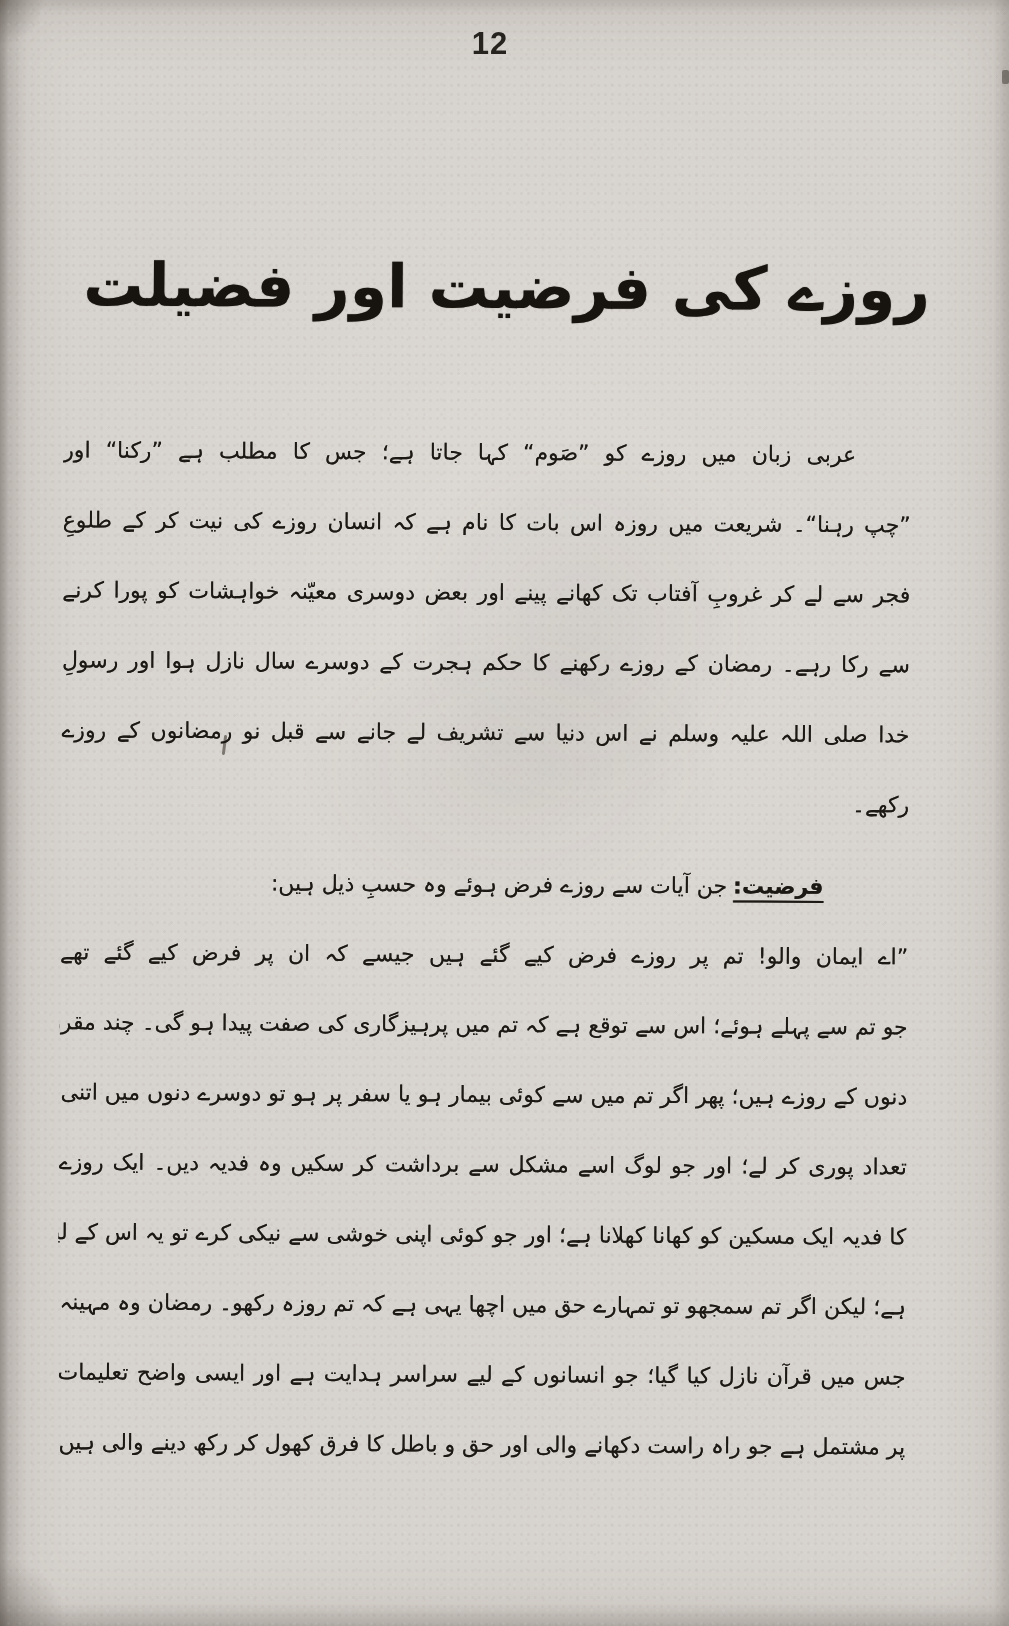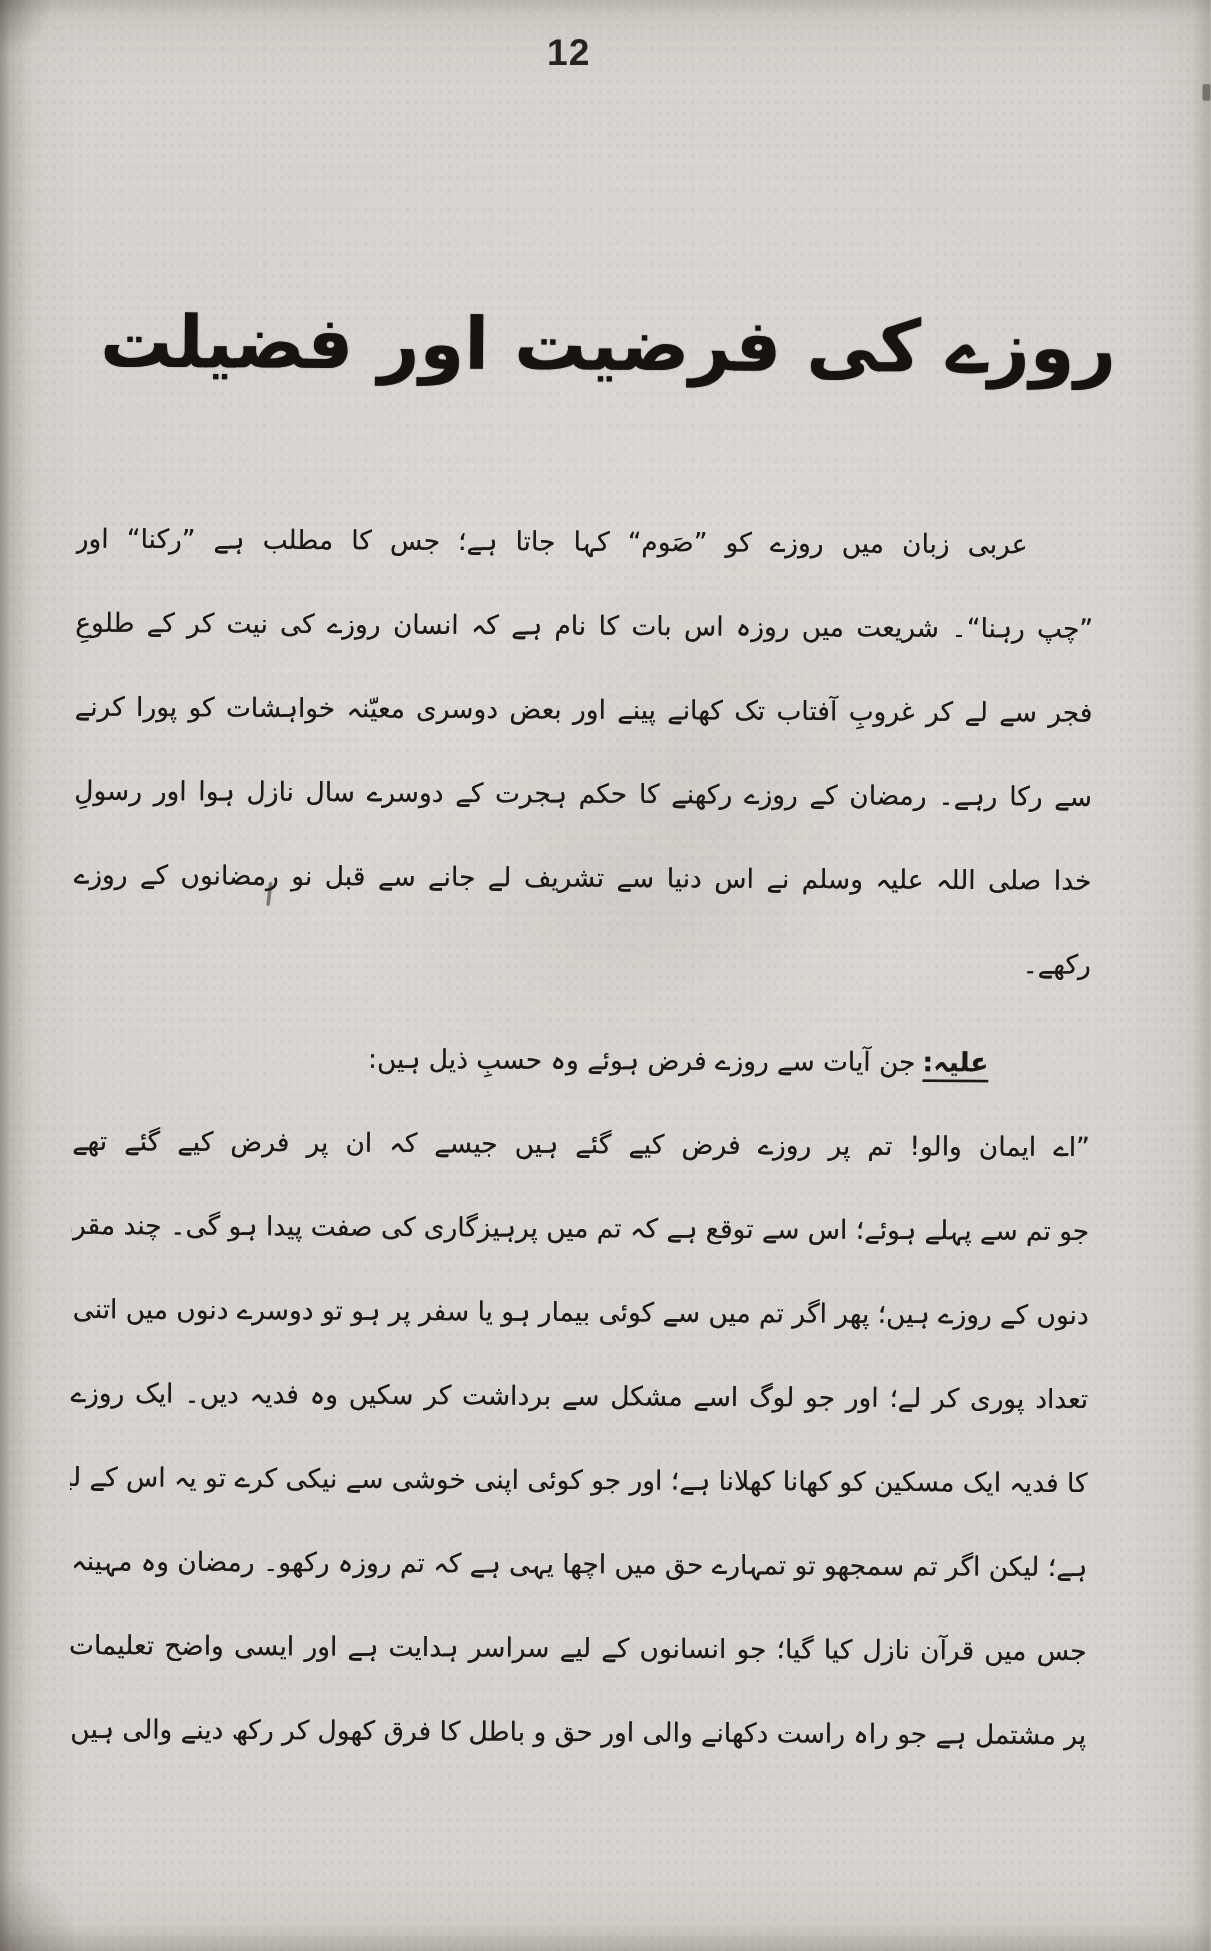--- a/index.html
+++ b/index.html
@@ -45,21 +45,21 @@
   .edge-spot {
     position: absolute; pointer-events: none;
     background: rgba(40,35,28,0.45); border-radius: 2px;
   }
   .spot-right-top { right: 0px; top: 70px; width: 7px; height: 14px; }
   .stray-mark {
     position: absolute; left: 223px; top: 735px; width: 3px; height: 20px;
     background: rgba(45,40,32,0.55); transform: rotate(7deg); border-radius: 2px;
   }
   .page-number {
-    position: absolute; top: 26px; left: 0; width: 948px;
+    position: absolute; top: 26px; left: 16px; width: 948px;
     text-align: center; direction: ltr;
     font-family: "Liberation Sans", sans-serif;
     font-weight: bold; font-size: 31px; letter-spacing: 1px;
     color: #26231f;
   }
   .content {
     position: absolute; inset: 0;
     transform: rotate(0.35deg);
     transform-origin: 50% 40%;
   }
@@ -116,21 +116,21 @@
 
     <div class="text-block">
       <div class="line first-indent">عربی زبان میں روزے کو ”صَوم“ کہا جاتا ہے؛ جس کا مطلب ہے ”رکنا“ اور</div>
       <div class="line">”چپ رہنا“۔ شریعت میں روزہ اس بات کا نام ہے کہ انسان روزے کی نیت کر کے طلوعِ</div>
       <div class="line">فجر سے لے کر غروبِ آفتاب تک کھانے پینے اور بعض دوسری معیّنہ خواہشات کو پورا کرنے</div>
       <div class="line">سے رکا رہے۔ رمضان کے روزے رکھنے کا حکم ہجرت کے دوسرے سال نازل ہوا اور رسولِ</div>
       <div class="line">خدا صلی اللہ علیہ وسلم نے اس دنیا سے تشریف لے جانے سے قبل نو رمضانوں کے روزے</div>
       <div class="line short-end">رکھے۔</div>
 
       <div class="line heading-line">
-        <span class="heading-term">علیہ:</span><span class="heading-rest">جن آیات سے روزے فرض ہوئے وہ حسبِ ذیل ہیں:</span>
+        <span class="heading-term">فرضیت:</span><span class="heading-rest">جن آیات سے روزے فرض ہوئے وہ حسبِ ذیل ہیں:</span>
       </div>
 
       <div class="line">”اے ایمان والو! تم پر روزے فرض کیے گئے ہیں جیسے کہ ان پر فرض کیے گئے تھے</div>
       <div class="line">جو تم سے پہلے ہوئے؛ اس سے توقع ہے کہ تم میں پرہیزگاری کی صفت پیدا ہو گی۔ چند مقرر</div>
       <div class="line">دنوں کے روزے ہیں؛ پھر اگر تم میں سے کوئی بیمار ہو یا سفر پر ہو تو دوسرے دنوں میں اتنی ہی</div>
       <div class="line">تعداد پوری کر لے؛ اور جو لوگ اسے مشکل سے برداشت کر سکیں وہ فدیہ دیں۔ ایک روزے</div>
       <div class="line">کا فدیہ ایک مسکین کو کھانا کھلانا ہے؛ اور جو کوئی اپنی خوشی سے نیکی کرے تو یہ اس کے لیے بہتر</div>
       <div class="line">ہے؛ لیکن اگر تم سمجھو تو تمہارے حق میں اچھا یہی ہے کہ تم روزہ رکھو۔ رمضان وہ مہینہ ہے</div>
       <div class="line">جس میں قرآن نازل کیا گیا؛ جو انسانوں کے لیے سراسر ہدایت ہے اور ایسی واضح تعلیمات</div>
       <div class="line">پر مشتمل ہے جو راہ راست دکھانے والی اور حق و باطل کا فرق کھول کر رکھ دینے والی ہیں۔ لہٰذا</div>

